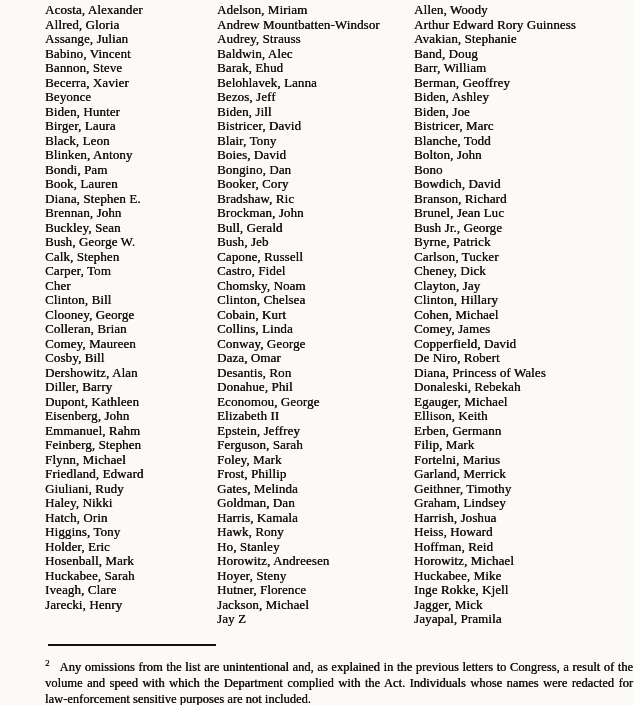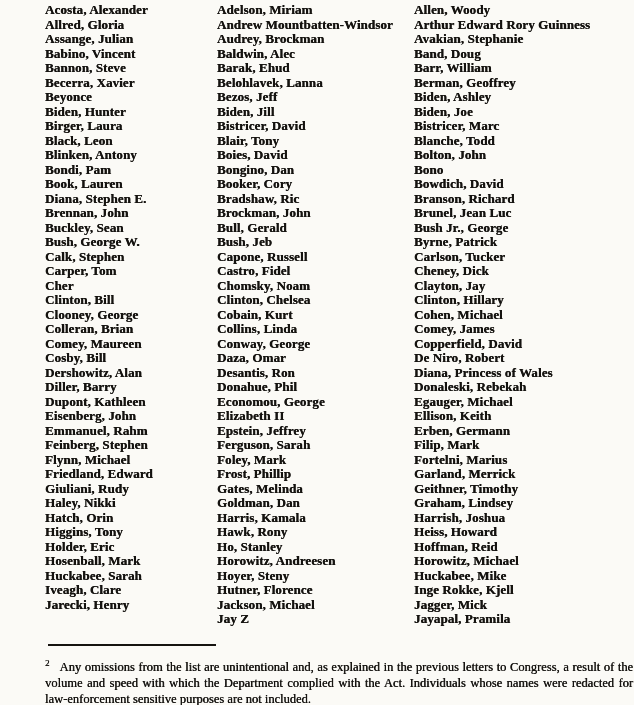--- a/index.html
+++ b/index.html
@@ -14,21 +14,20 @@
     inset: 0;
     width: 634px;
     height: 705px;
   }
   .columns {
     position: absolute;
     top: 3px;
     left: 0;
     right: 0;
     display: flex;
-    font-weight: bold;
   }
   .name-column {
     flex: 0 0 auto;
   }
   .name-column.c1 { margin-left: 45px; width: 160px; }
   .name-column.c2 { margin-left: 12px;  width: 185px; }
   .name-column.c3 { margin-left: 12px;  width: 244px; }
   .name-row {
     font-size: 13px;
     line-height: 14.5px;
@@ -106,21 +105,21 @@
         <div class="name-row">Higgins, Tony</div>
         <div class="name-row">Holder, Eric</div>
         <div class="name-row">Hosenball, Mark</div>
         <div class="name-row">Huckabee, Sarah</div>
         <div class="name-row">Iveagh, Clare</div>
         <div class="name-row">Jarecki, Henry</div>
       </div>
     <div class="name-column c2">
         <div class="name-row">Adelson, Miriam</div>
         <div class="name-row">Andrew Mountbatten-Windsor</div>
-        <div class="name-row">Audrey, Brockman</div>
+        <div class="name-row">Audrey, Strauss</div>
         <div class="name-row">Baldwin, Alec</div>
         <div class="name-row">Barak, Ehud</div>
         <div class="name-row">Belohlavek, Lanna</div>
         <div class="name-row">Bezos, Jeff</div>
         <div class="name-row">Biden, Jill</div>
         <div class="name-row">Bistricer, David</div>
         <div class="name-row">Blair, Tony</div>
         <div class="name-row">Boies, David</div>
         <div class="name-row">Bongino, Dan</div>
         <div class="name-row">Booker, Cory</div>

